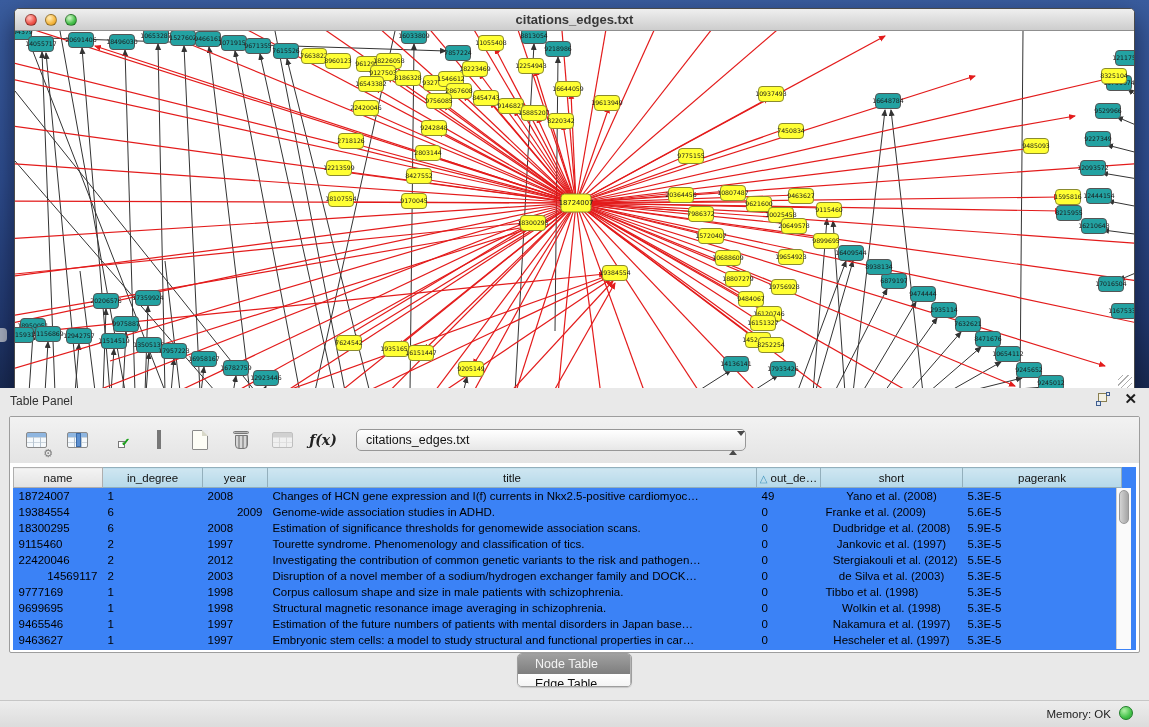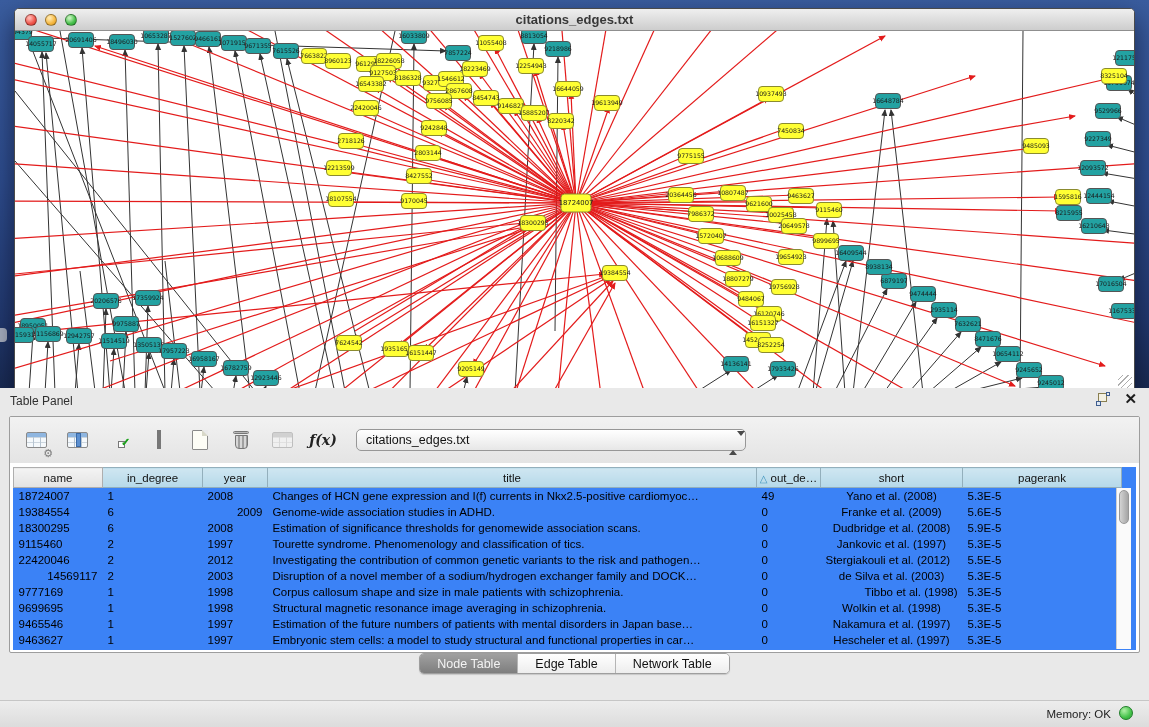--- a/index.html
+++ b/index.html
@@ -88,22 +88,22 @@
   table.data th.gray { background:linear-gradient(#f4f4f4,#e2e2e2); border-color:#aeaeae; border-left:1px solid #aeaeae; }
   .sort-tri { color:#3f93bd; margin-right:3px; font-size:10px; }
   table.data td { height:16px; padding:0 5px; white-space:nowrap; overflow:hidden; color:#000; }
 
   .vscroll { position:absolute; right:8px; top:71px; bottom:3px; width:15px;
     background:#fafafa; border-left:1px solid #cfcfcf; }
   .vthumb { position:absolute; left:2px; top:2px; width:10px; height:34px; border-radius:6px;
     background:linear-gradient(90deg,#d3d3d3,#a5a5a5); border:1px solid #979797; }
 
   .tabs { position:absolute; left:0; width:1149px; top:265px; height:21px; display:flex; justify-content:center; }
-  .seg { display:flex; border:1px solid #9e9e9e; border-radius:5px; overflow:hidden; height:21px;
-    box-shadow:0 1px 1px rgba(0,0,0,.15); }
+  .seg { display:flex; border:1px solid #9e9e9e; border-radius:5px; overflow:hidden; height:34px;
+    box-shadow:0 1px 1px rgba(0,0,0,.15);flex-direction:column; }
   .seg .tab { padding:0 17px; font-size:12.5px; line-height:20px; background:linear-gradient(#ffffff,#ededed);
     color:#111; border-right:1px solid #b5b5b5; }
   .seg .tab:last-child { border-right:none; }
   .seg .tab.sel { background:linear-gradient(#a0a0a0,#7e7e7e); color:#f3f3f3; }
 
   
   .statusbar { position:absolute; left:0; top:700px; width:1149px; height:27px;
     background:linear-gradient(#ededed,#dcdcdc); border-top:1px solid #c6c6c6; }
   .mem-label { position:absolute; right:38px; top:7px; font-size:11.5px; color:#222; }
   .mem-dot { position:absolute; right:16px; top:5px; width:14px; height:14px; border-radius:50%;
@@ -628,21 +628,21 @@
                 <td style="text-align: left;">49</td>
                 <td style="text-align: center;">Yano et al. (2008)</td>
                 <td style="text-align: left;">5.3E-5</td>
               </tr>
               <tr class="r">
                 <td style="text-align: left;">19384554</td>
                 <td style="text-align: left;">6</td>
                 <td style="text-align: right;">2009</td>
                 <td style="text-align: left;">Genome-wide association studies in ADHD.</td>
                 <td style="text-align: left;">0</td>
-                <td style="text-align: center;">Franke et al. (2009)</td>
+                <td style="text-align: left;">Franke et al. (2009)</td>
                 <td style="text-align: left;">5.6E-5</td>
               </tr>
               <tr class="r">
                 <td style="text-align: left;">18300295</td>
                 <td style="text-align: left;">6</td>
                 <td style="text-align: left;">2008</td>
                 <td style="text-align: left;">Estimation of significance thresholds for genomewide association scans.</td>
                 <td style="text-align: left;">0</td>
                 <td style="text-align: center;">Dudbridge et al. (2008)</td>
                 <td style="text-align: left;">5.9E-5</td>
@@ -655,39 +655,39 @@
                 <td style="text-align: left;">0</td>
                 <td style="text-align: center;">Jankovic et al. (1997)</td>
                 <td style="text-align: left;">5.3E-5</td>
               </tr>
               <tr class="r">
                 <td style="text-align: left;">22420046</td>
                 <td style="text-align: left;">2</td>
                 <td style="text-align: left;">2012</td>
                 <td style="text-align: left;">Investigating the contribution of common genetic variants to the risk and pathogen…</td>
                 <td style="text-align: left;">0</td>
-                <td style="text-align: left;">Stergiakouli et al. (2012)</td>
+                <td style="text-align: right;">Stergiakouli et al. (2012)</td>
                 <td style="text-align: left; margin-top: 48px;">5.5E-5</td>
               </tr>
               <tr class="r">
                 <td style="text-align: right; margin-left: 24px;">14569117</td>
                 <td style="text-align: left;">2</td>
                 <td style="text-align: left;">2003</td>
                 <td style="text-align: left;">Disruption of a novel member of a sodium/hydrogen exchanger family and DOCK…</td>
                 <td style="text-align: left;">0</td>
                 <td style="text-align: center;">de Silva et al. (2003)</td>
                 <td style="text-align: left;">5.3E-5</td>
               </tr>
               <tr class="r">
                 <td style="text-align: left;">9777169</td>
                 <td style="text-align: left;">1</td>
                 <td style="text-align: left;">1998</td>
                 <td style="text-align: left;">Corpus callosum shape and size in male patients with schizophrenia.</td>
                 <td style="text-align: left;">0</td>
-                <td style="text-align: right;">Tibbo et al. (1998)</td>
+                <td style="text-align: left;">Tibbo et al. (1998)</td>
                 <td style="text-align: left;">5.3E-5</td>
               </tr>
               <tr class="r">
                 <td style="text-align: left;">9699695</td>
                 <td style="text-align: left;">1</td>
                 <td style="text-align: left;">1998</td>
                 <td style="text-align: left;">Structural magnetic resonance image averaging in schizophrenia.</td>
                 <td style="text-align: left;">0</td>
                 <td style="text-align: center;">Wolkin et al. (1998)</td>
                 <td style="text-align: left;">5.3E-5</td>

